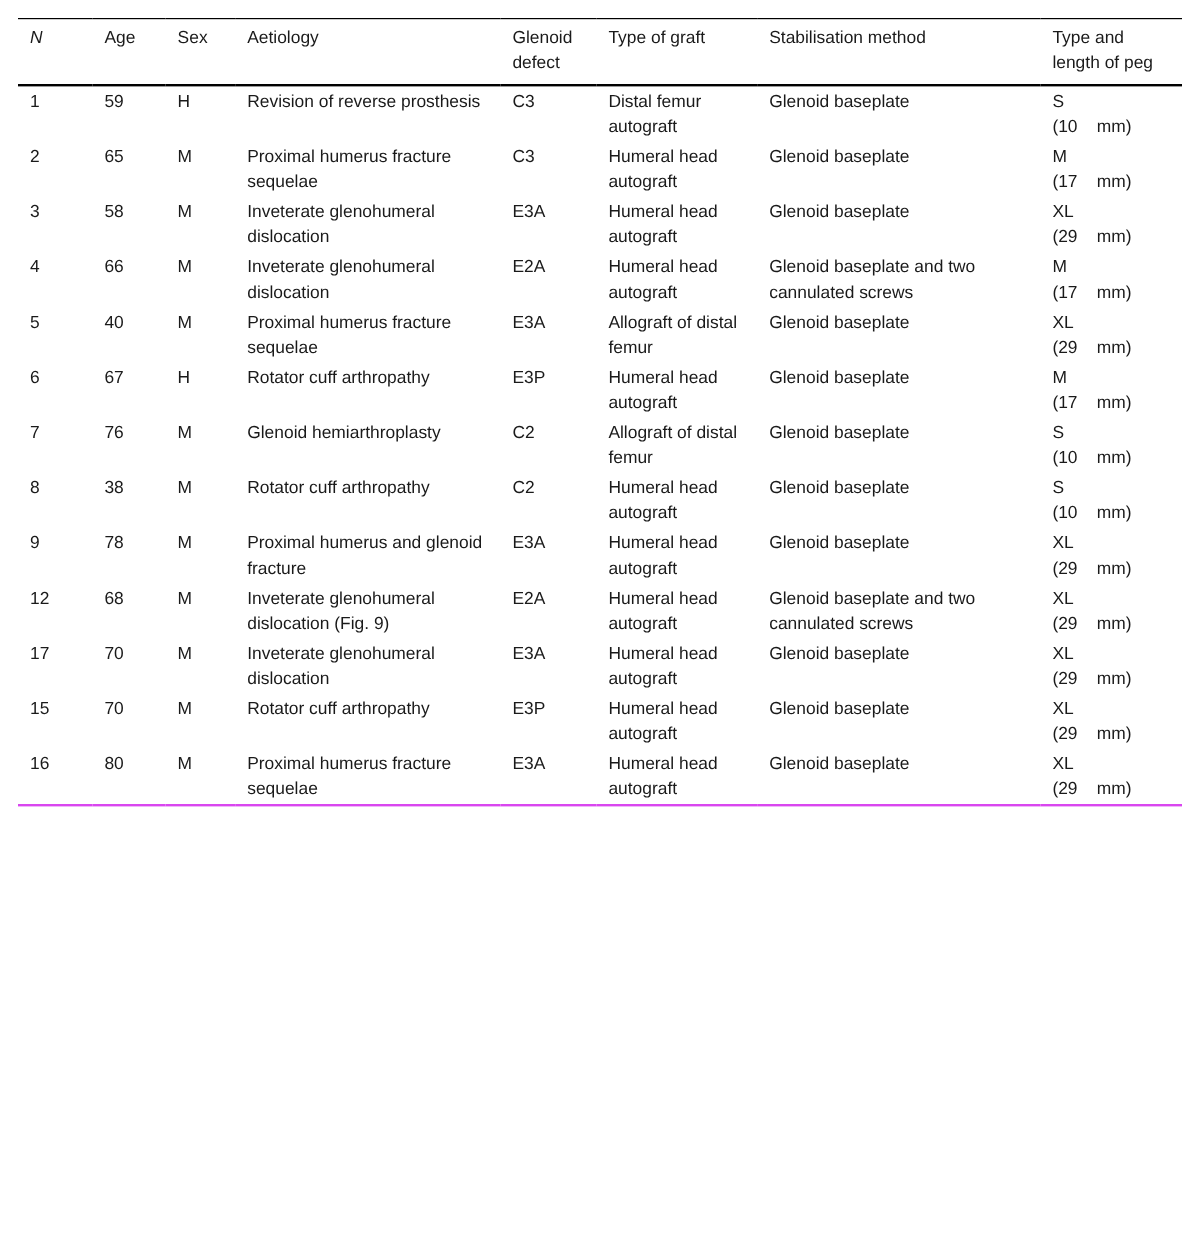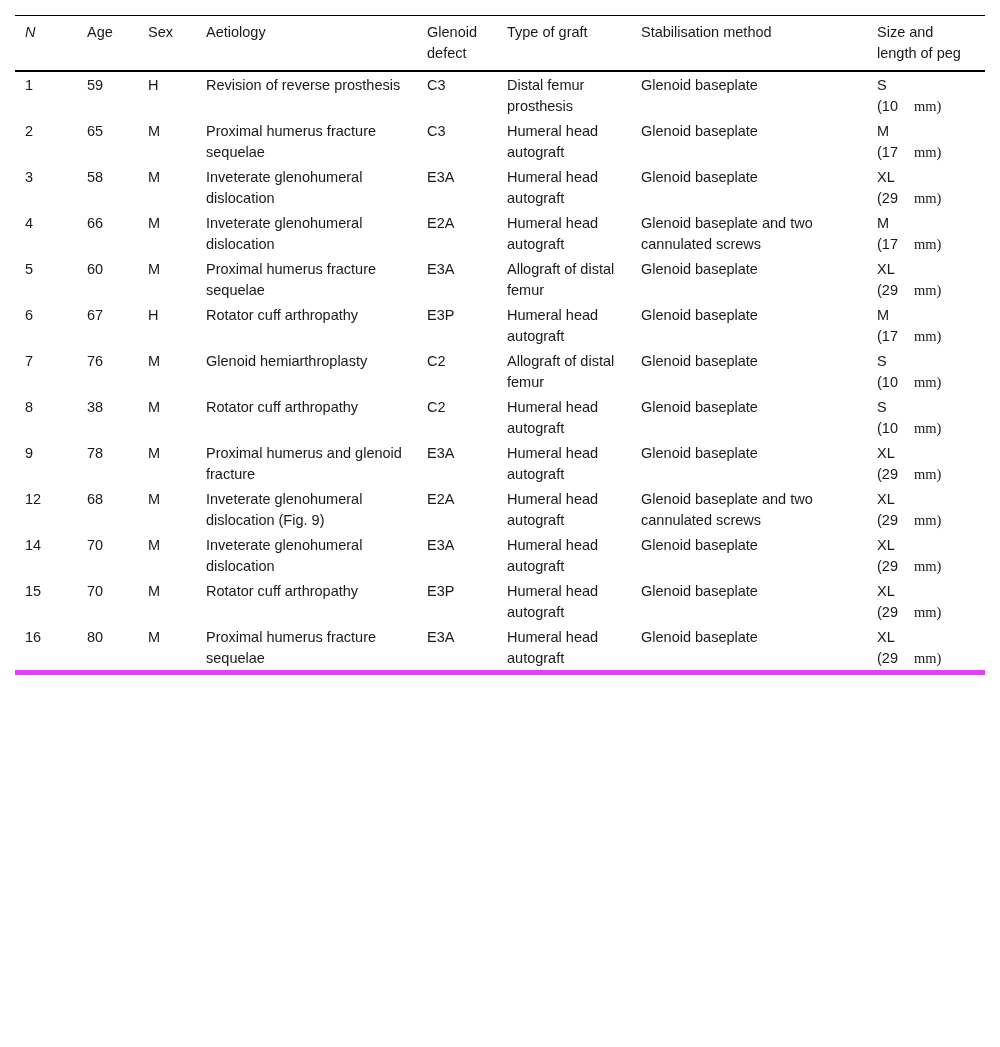--- a/index.html
+++ b/index.html
@@ -7,30 +7,30 @@
     width: 1000px; height: 1047px; overflow: hidden;
     font-family: "Liberation Sans", sans-serif;
     color: #1a1a1a; font-size: 14.5px;
   }
   table {
     position: absolute; left: 15px; top: 15px;
     width: 970px; border-collapse: collapse;
     table-layout: fixed;
   }
   thead tr { border-top: 1px solid #000; border-bottom: 2px solid #000; }
-  tbody tr:last-child { border-bottom: 5px solid #d946ef; margin-top: 20px; }
+  tbody tr:last-child { border-bottom: 2px solid #d946ef; margin-top: 20px; }
   th {
     font-weight: normal; text-align: left; vertical-align: top;
     padding: 6px 10px 6px 10px; line-height: 21px;
   }
   th.n { font-style: italic; }
   td {
     vertical-align: top; padding: 3px 10px 1px 10px; line-height: 21px;
   }
-  .peg-unit { display: inline-block; margin-left: 16px; font-family: Liberation Serif, serif; }
+  .peg-unit { display: inline-block; margin-left: 16px; }
   col.c0 { width: 62px; }
   col.c1 { width: 61px; }
   col.c2 { width: 58px; }
   col.c3 { width: 221px; }
   col.c4 { width: 80px; }
   col.c5 { width: 134px; }
   col.c6 { width: 236px; }
   col.c7 { width: 118px; }
 </style>
 </head>
@@ -49,31 +49,31 @@
   </colgroup>
   <thead>
     <tr>
       <th class="n">N</th>
       <th>Age</th>
       <th>Sex</th>
       <th>Aetiology</th>
       <th>Glenoid defect</th>
       <th>Type of graft</th>
       <th>Stabilisation method</th>
-      <th>Size and length of peg</th>
+      <th>Type and length of peg</th>
     </tr>
   </thead>
   <tbody id="tbody">
   <tr>
     <td>1</td>
     <td>59</td>
     <td>H</td>
     <td>Revision of reverse prosthesis</td>
     <td>C3</td>
-    <td>Distal femur prosthesis</td>
+    <td>Distal femur autograft</td>
     <td>Glenoid baseplate</td>
     <td>
       <div>S</div>
       <div><span>(10</span><span class="peg-unit">mm)</span></div>
     </td>
   </tr>
 
   <tr>
     <td>2</td>
     <td>65</td>
@@ -111,21 +111,21 @@
     <td>Humeral head autograft</td>
     <td>Glenoid baseplate and two cannulated screws</td>
     <td>
       <div>M</div>
       <div><span>(17</span><span class="peg-unit">mm)</span></div>
     </td>
   </tr>
 
   <tr>
     <td>5</td>
-    <td>60</td>
+    <td>40</td>
     <td>M</td>
     <td>Proximal humerus fracture sequelae</td>
     <td>E3A</td>
     <td>Allograft of distal femur</td>
     <td>Glenoid baseplate</td>
     <td>
       <div>XL</div>
       <div><span>(29</span><span class="peg-unit">mm)</span></div>
     </td>
   </tr>
@@ -196,21 +196,21 @@
     <td>E2A</td>
     <td>Humeral head autograft</td>
     <td>Glenoid baseplate and two cannulated screws</td>
     <td>
       <div>XL</div>
       <div><span>(29</span><span class="peg-unit">mm)</span></div>
     </td>
   </tr>
 
   <tr>
-    <td>14</td>
+    <td>17</td>
     <td>70</td>
     <td>M</td>
     <td>Inveterate glenohumeral dislocation</td>
     <td>E3A</td>
     <td>Humeral head autograft</td>
     <td>Glenoid baseplate</td>
     <td>
       <div>XL</div>
       <div><span>(29</span><span class="peg-unit">mm)</span></div>
     </td>

